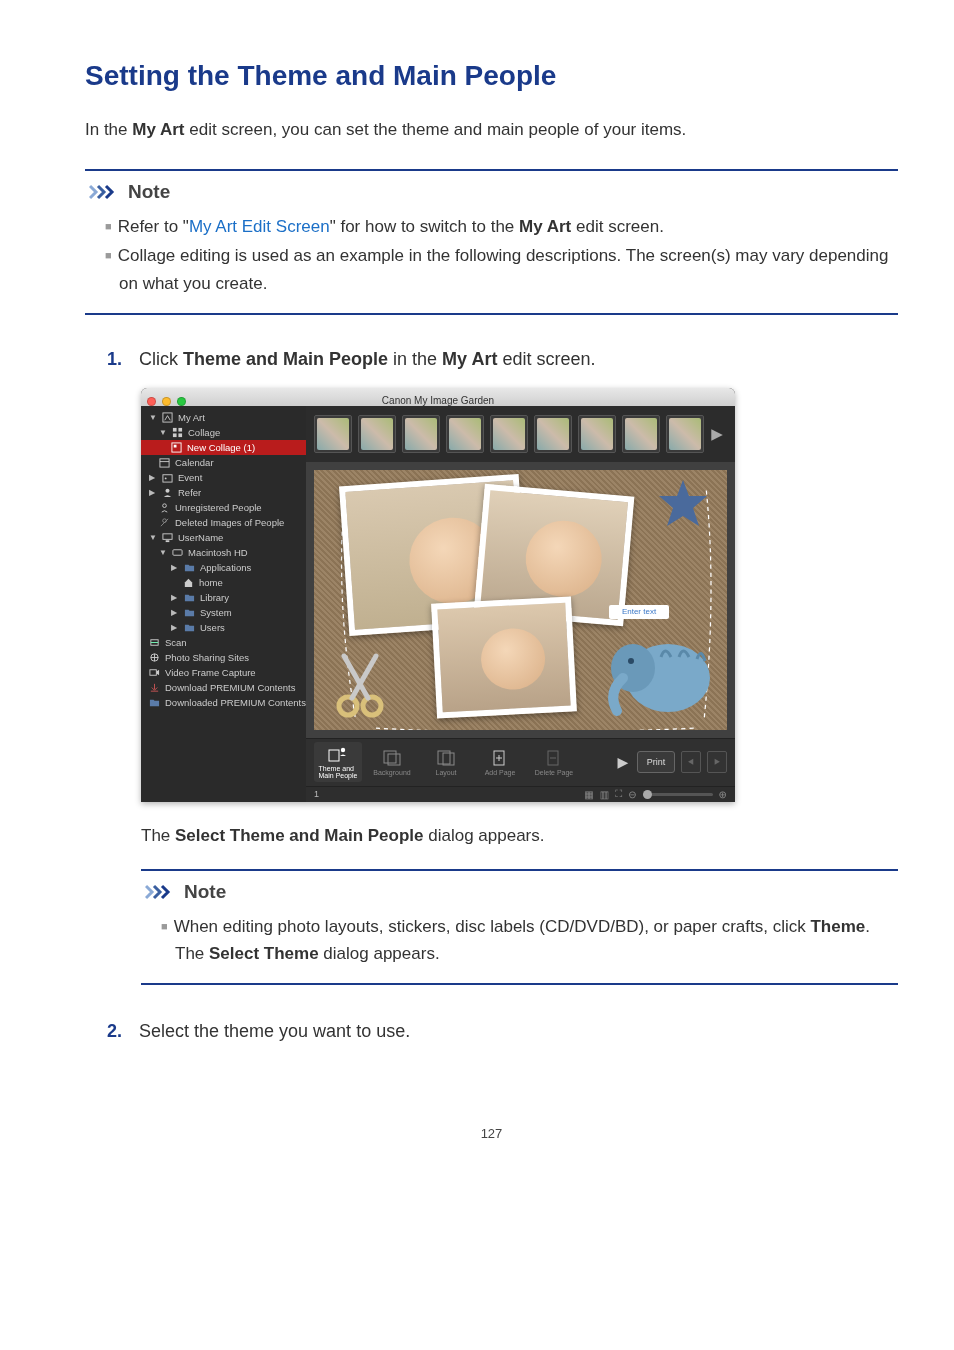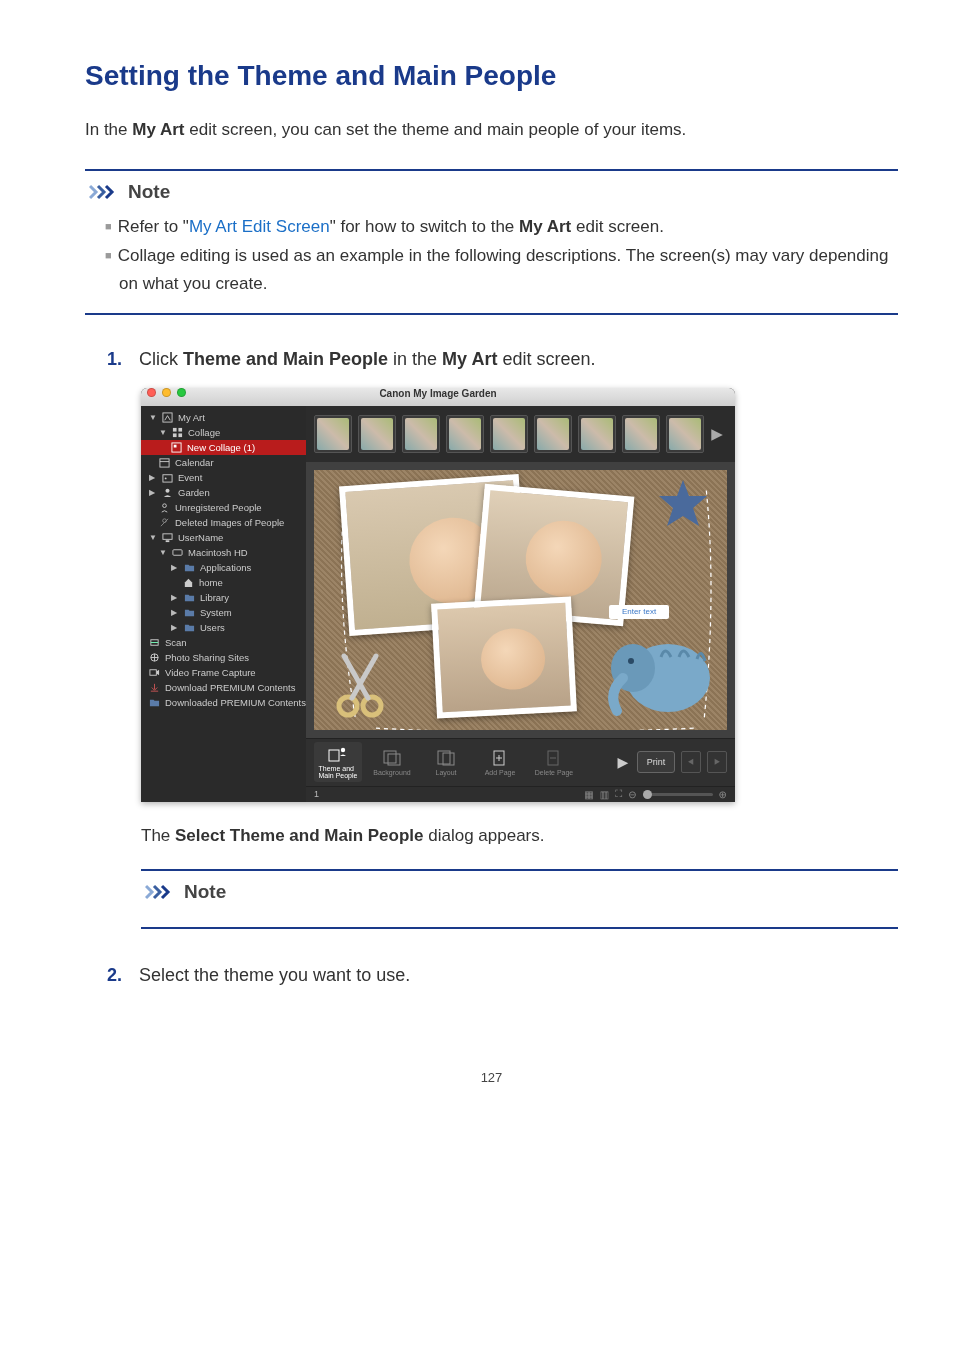--- a/index.html
+++ b/index.html
@@ -69,25 +69,24 @@
     font-family: "Lucida Grande", Arial, sans-serif;
     font-size: 10px;
     color: #ddd;
     box-shadow: 0 2px 6px rgba(0,0,0,0.3);
     margin-bottom: 4px;
   }
   .titlebar {
     height: 18px;
     background: linear-gradient(#e8e8e8,#cfcfcf);
     display: flex;
-    align-items: flex-start;
+    align-items: flex-end;
     padding: 0 6px;
     gap: 6px;
     position: relative;
-    font-weight: bold;
   }
   .tl-dot { width: 9px; height: 9px; border-radius: 50%; border: 1px solid rgba(0,0,0,0.2); }
   .tl-title { position: absolute; left: 0; right: 0; text-align: center; color: #333; font-size: 10px; }
   .app-body { display: flex; background: #2a2a2a; }
   .sidebar { width: 165px; background: #2a2a2a; padding: 4px 0 20px 0; }
   .sb-item { display: flex; align-items: center; gap: 5px; padding: 2px 6px 2px 8px; font-size: 9.5px; color: #ccc; white-space: nowrap; overflow: hidden; }
   .sb-item.lvl1 { padding-left: 18px; }
   .sb-item.lvl2 { padding-left: 30px; }
   .sb-item.lvl3 { padding-left: 42px; }
   .sb-item.sel { background: #b91c1c; color: #fff; font-weight: normal; }
@@ -239,21 +238,21 @@
                   <span>Event</span>
                 </div>
               <div class="sb-item">
                   <span class="sb-tri">▶</span>
                   <span class="sb-ico">
                     <svg viewBox="0 0 12 12">
                       <circle cx="6" cy="4" r="2.2" fill="#ccc"></circle>
                       <path d="M2 11 Q6 7 10 11" fill="#ccc"></path>
                     </svg>
                   </span>
-                  <span>Garden</span>
+                  <span>Refer</span>
                 </div>
               <div class="sb-item lvl1">
                   <span class="sb-ico">
                     <svg viewBox="0 0 12 12">
                       <circle cx="6" cy="4" r="2" fill="none" stroke="#ccc"></circle>
                       <path d="M3 11 Q6 8 9 11" fill="none" stroke="#ccc"></path>
                     </svg>
                   </span>
                   <span>Unregistered People</span>
                 </div>
@@ -500,20 +499,23 @@
           <div class="note-header">
             <span class="chevrons">
               <svg width="34" height="16" viewBox="0 0 34 16">
                 <path d="M1 2 L7 8 L1 14" fill="none" stroke="#8aa9d6" stroke-width="3"></path>
                 <path d="M9 2 L15 8 L9 14" fill="none" stroke="#3a5fa0" stroke-width="3"></path>
                 <path d="M17 2 L23 8 L17 14" fill="none" stroke="#1a3a8a" stroke-width="3"></path>
               </svg>
             </span>
             <span class="note-title">Note</span>
           </div>
+          <div class="note-item">
+            <span class="sq">■</span><span>When editing photo layouts, stickers, disc labels (CD/DVD/BD), or paper crafts, click </span><b>Theme</b><span>. The </span><b>Select Theme</b><span> dialog appears.</span>
+          </div>
         </div>
       </div>
     </li>
 
     <li>
       <div class="step-line">
         <span class="step-num">2.</span>
         <span class="step-text">Select the theme you want to use.</span>
       </div>
     </li>

